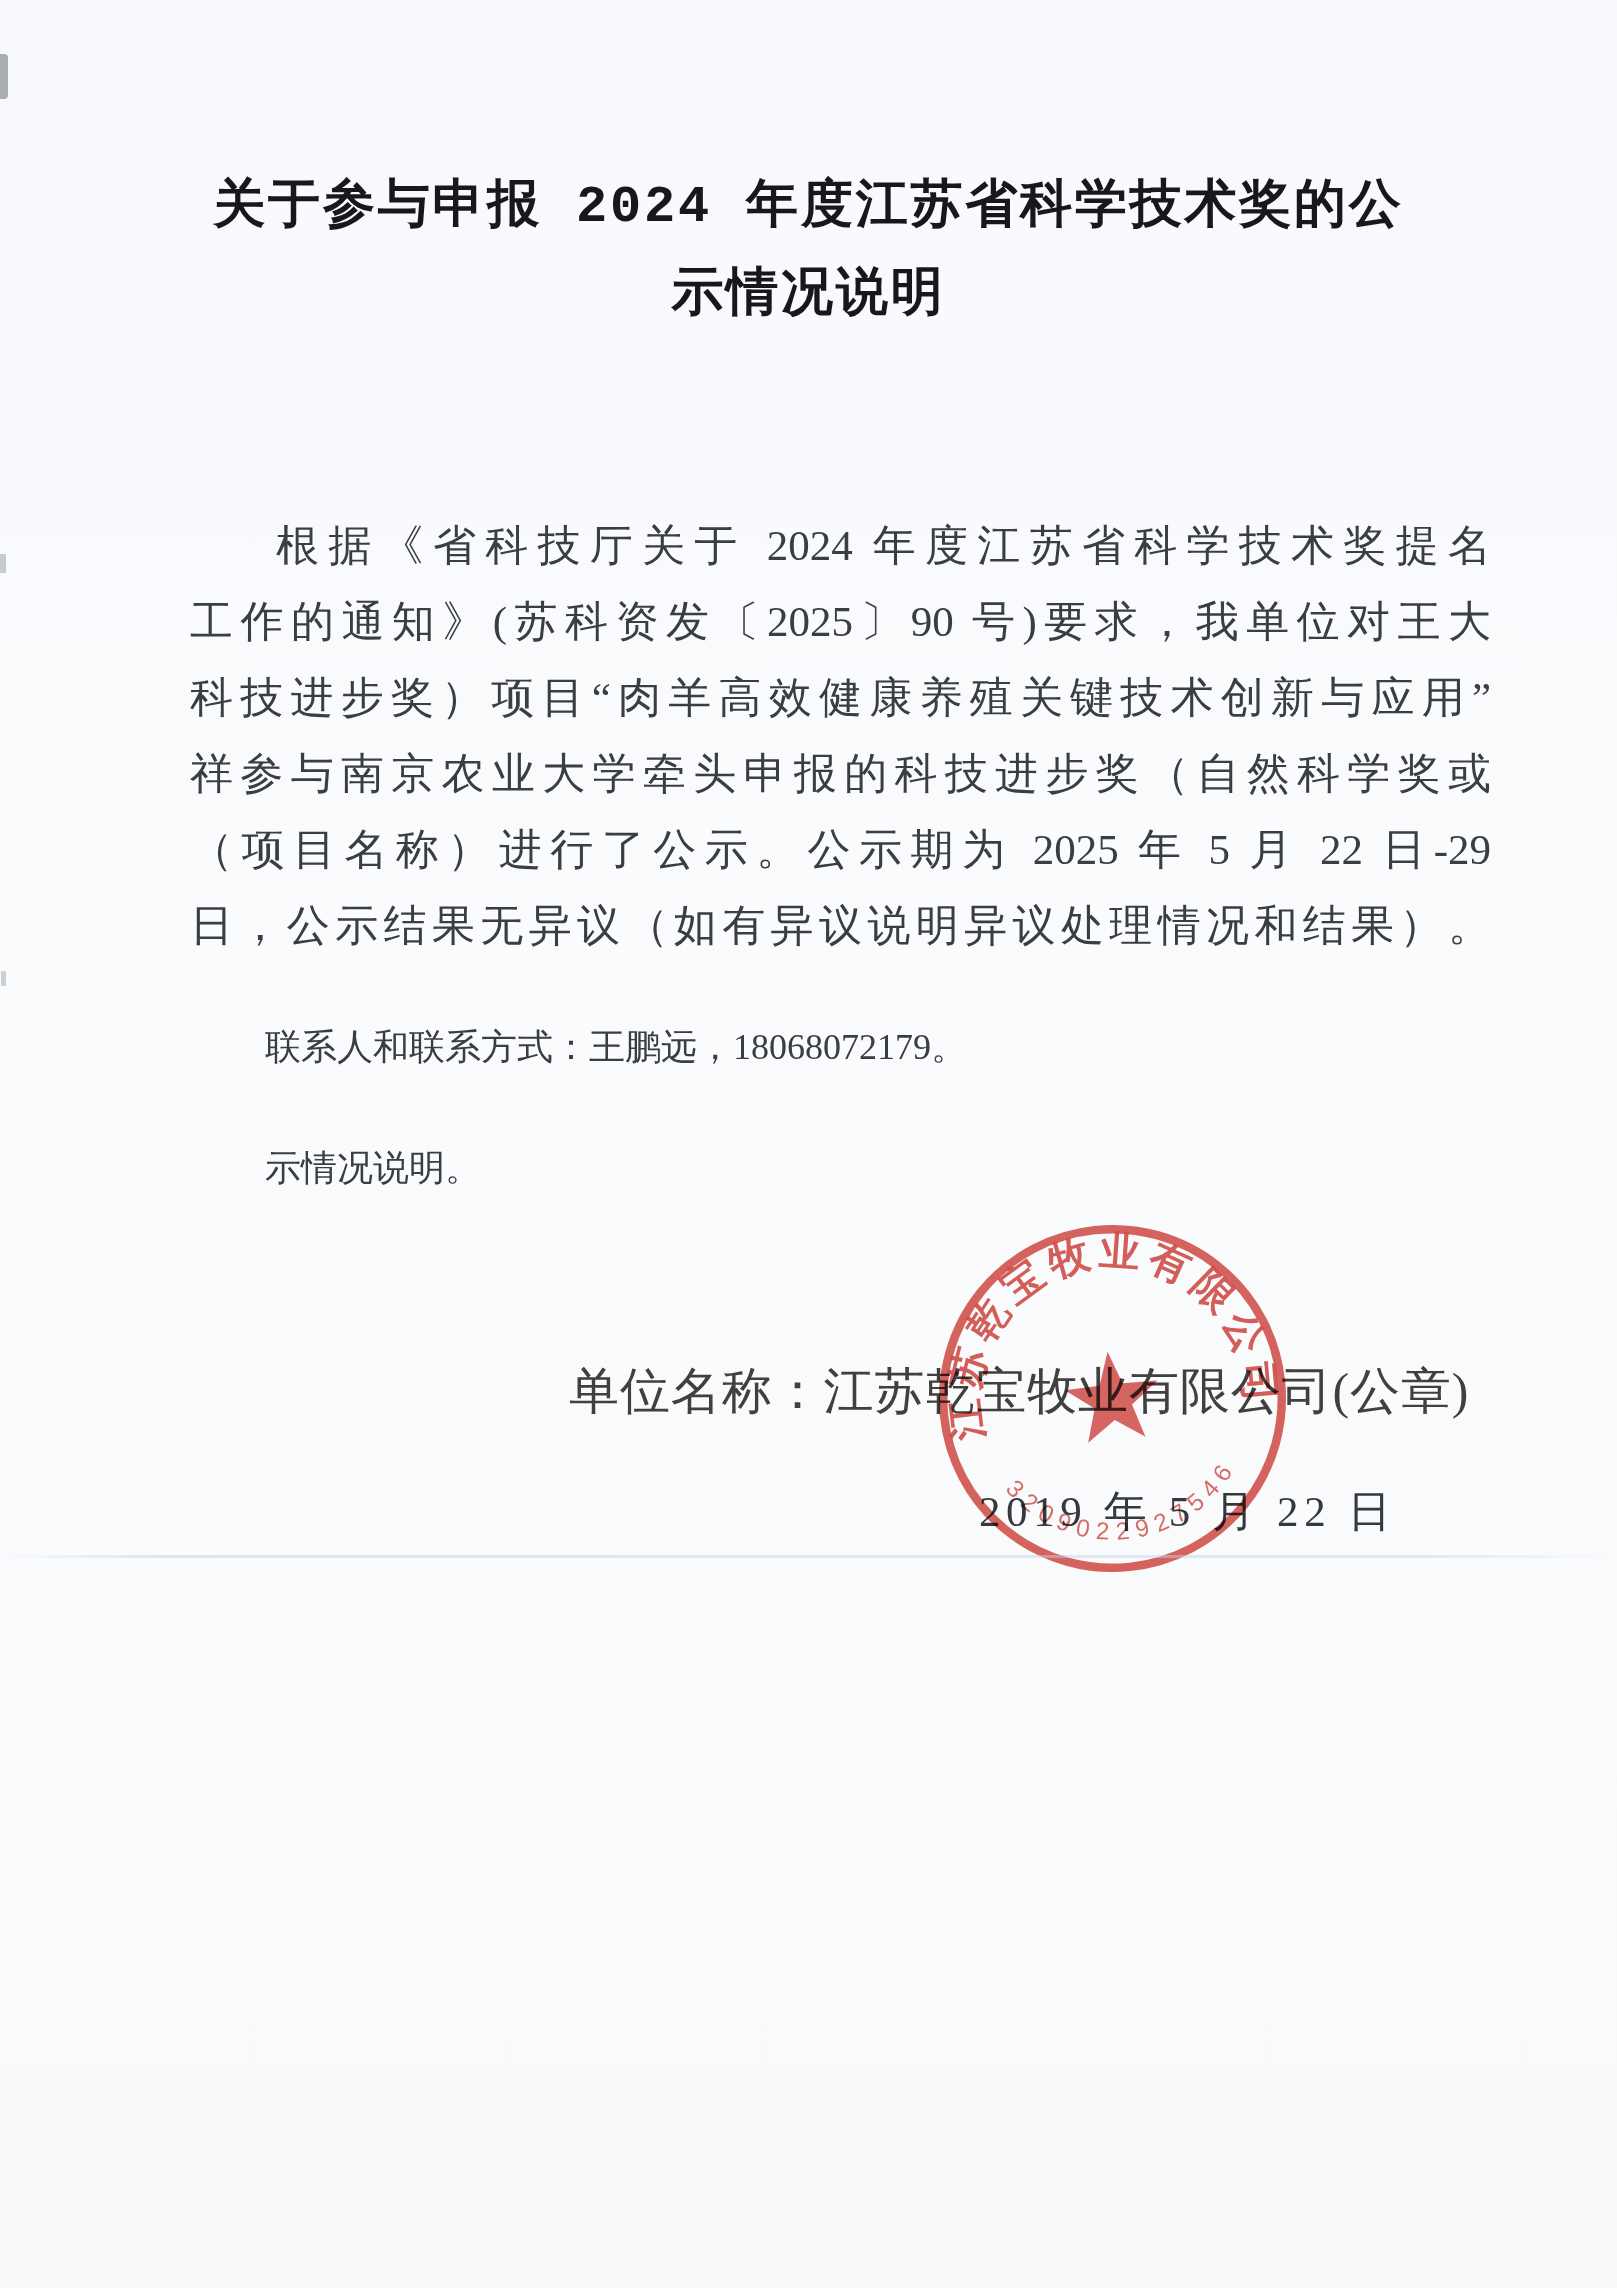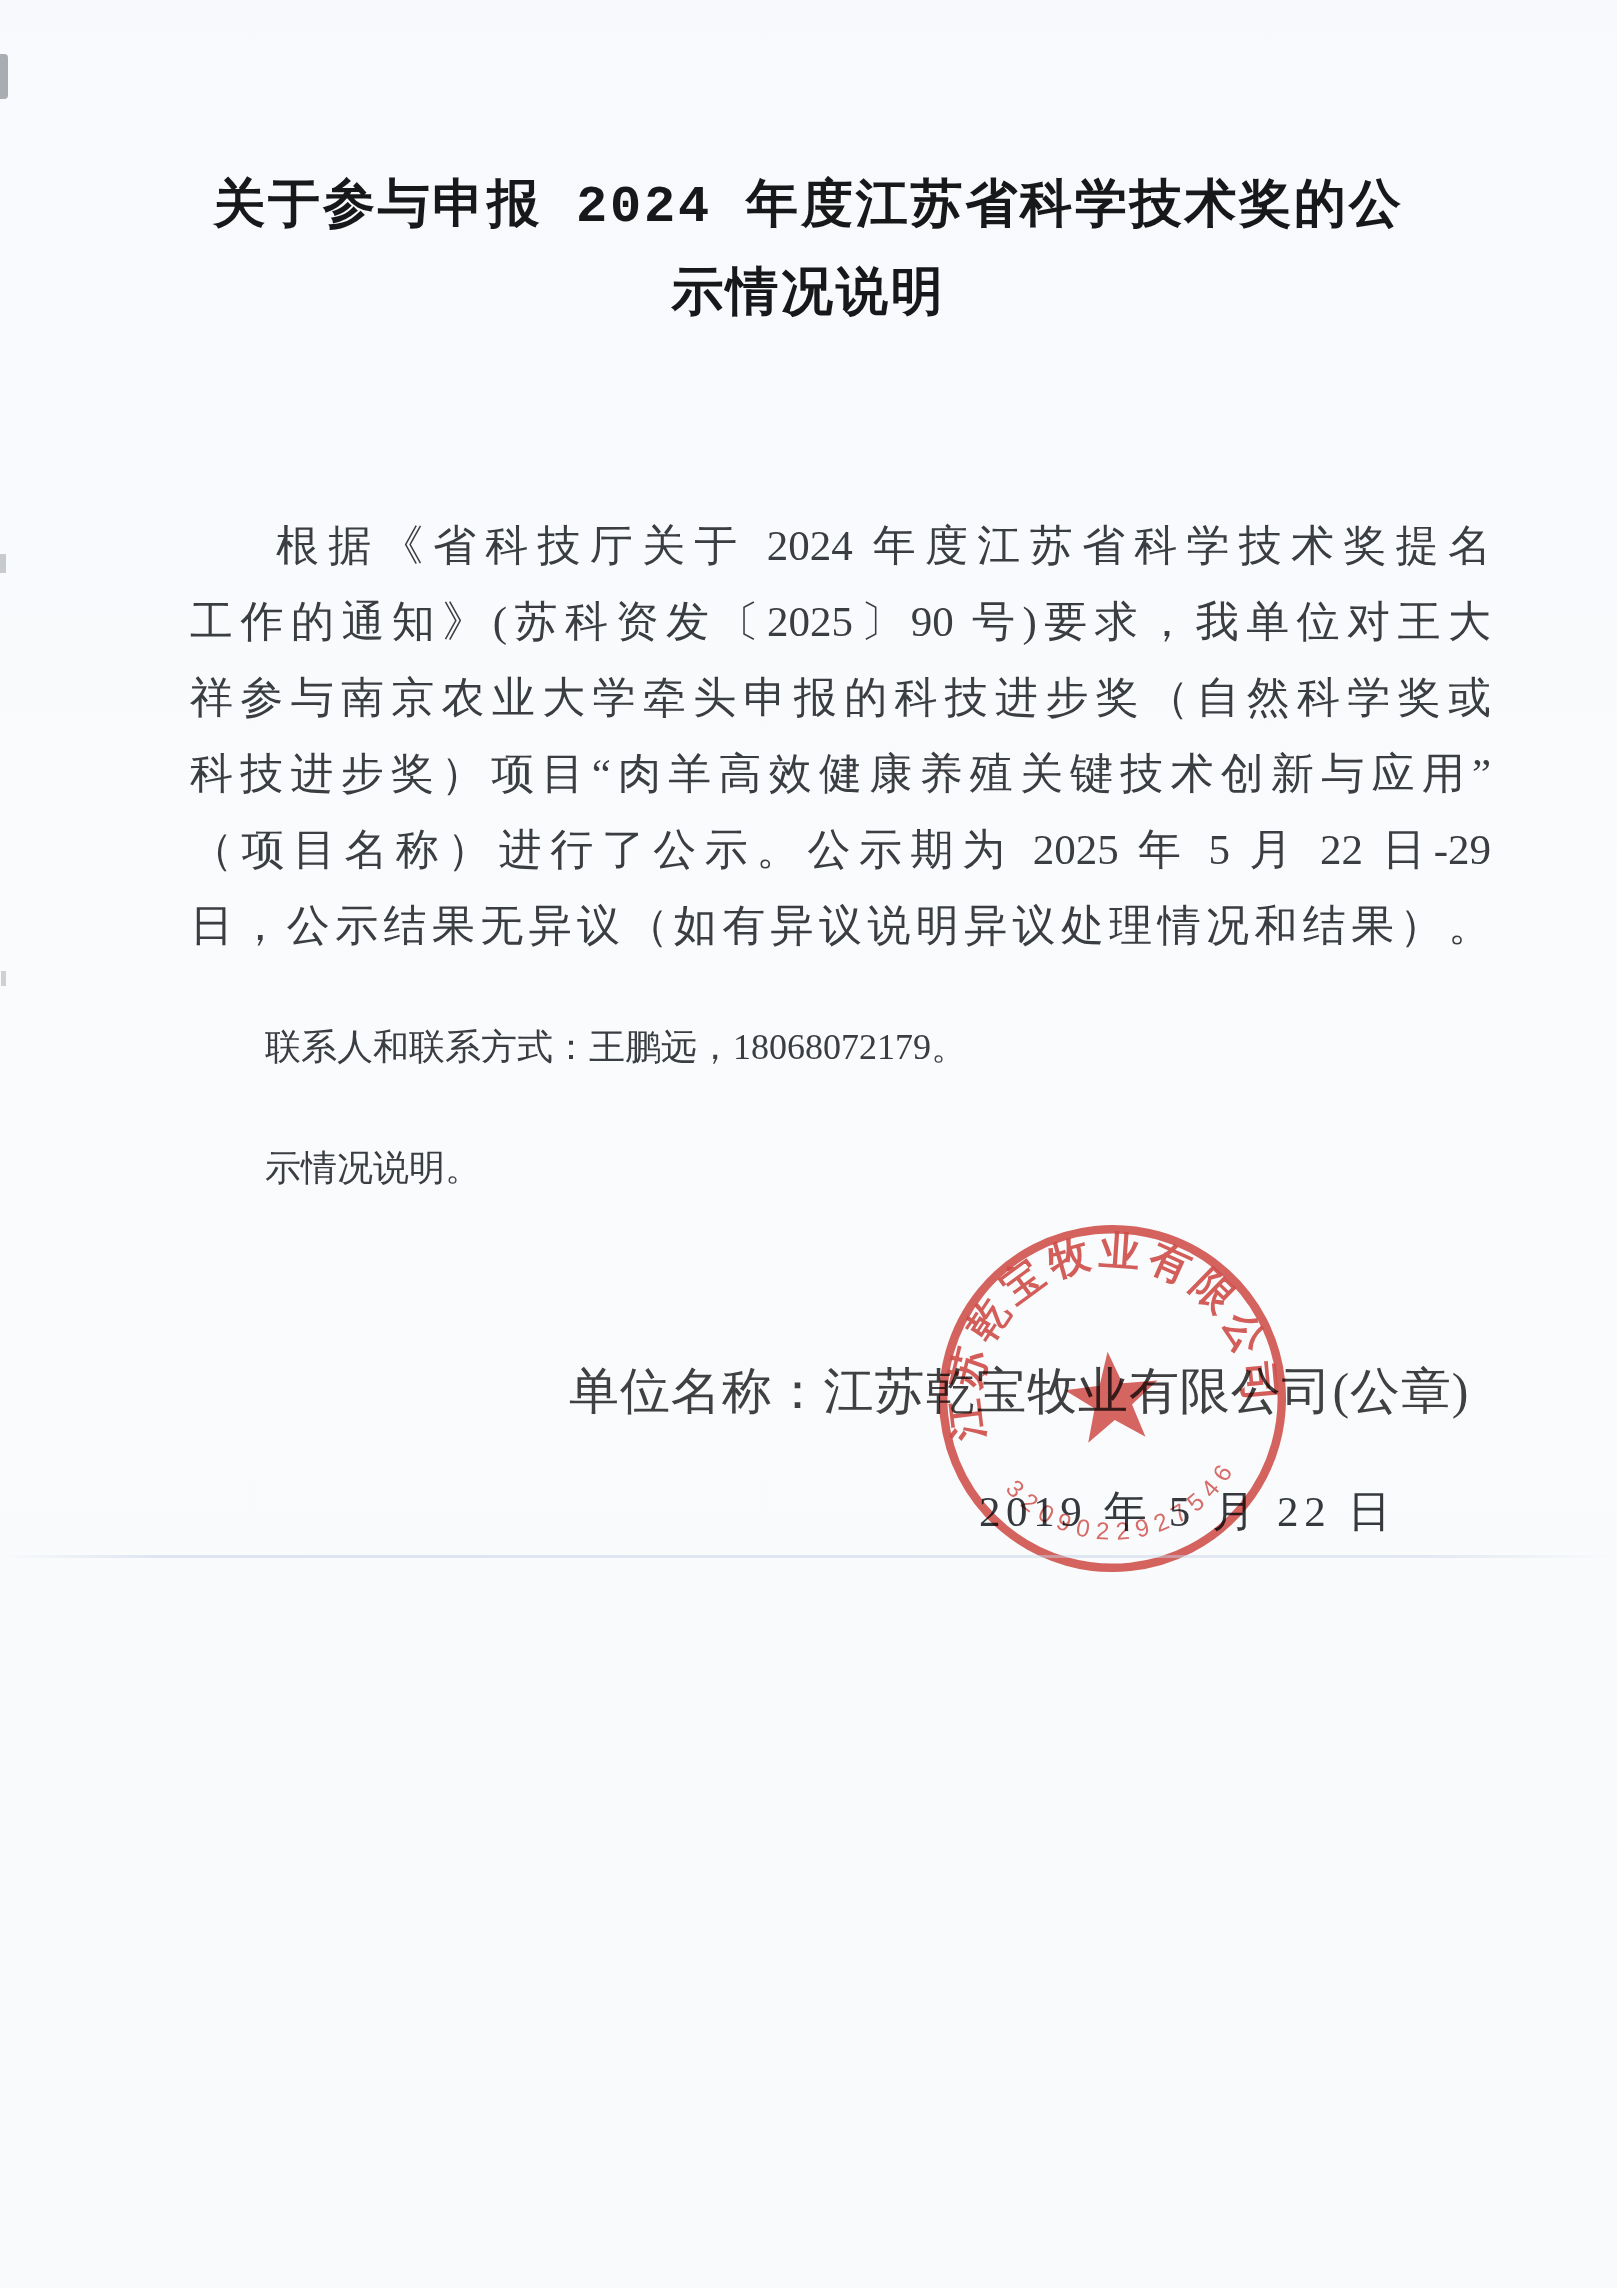--- a/index.html
+++ b/index.html
@@ -102,22 +102,22 @@
 <body>
 
 <div class="doc-title">
   <div>关于参与申报 2024 年度江苏省科学技术奖的公</div>
   <div>示情况说明</div>
 </div>
 
 <div class="body-block">
   <div class="jline first-indent">根据《省科技厅关于 2024 年度江苏省科学技术奖提名</div>
   <div class="jline">工作的通知》(苏科资发〔2025〕90 号)要求，我单位对王大</div>
+  <div class="jline">科技进步奖）项目“肉羊高效健康养殖关键技术创新与应用”</div>
   <div class="jline">祥参与南京农业大学牵头申报的科技进步奖（自然科学奖或</div>
-  <div class="jline">科技进步奖）项目“肉羊高效健康养殖关键技术创新与应用”</div>
   <div class="jline">（项目名称）进行了公示。公示期为 2025 年 5 月 22 日-29</div>
   <div class="jline">日，公示结果无异议（如有异议说明异议处理情况和结果）。</div>
 </div>
 
 <div class="single-line contact-line">联系人和联系方式：王鹏远，18068072179。</div>
 
 <div class="single-line closing-line">示情况说明。</div>
 
 <div class="unit-line">单位名称：江苏乾宝牧业有限公司(公章)</div>
 <div class="date-line">2019 年 5 月 22 日</div>

